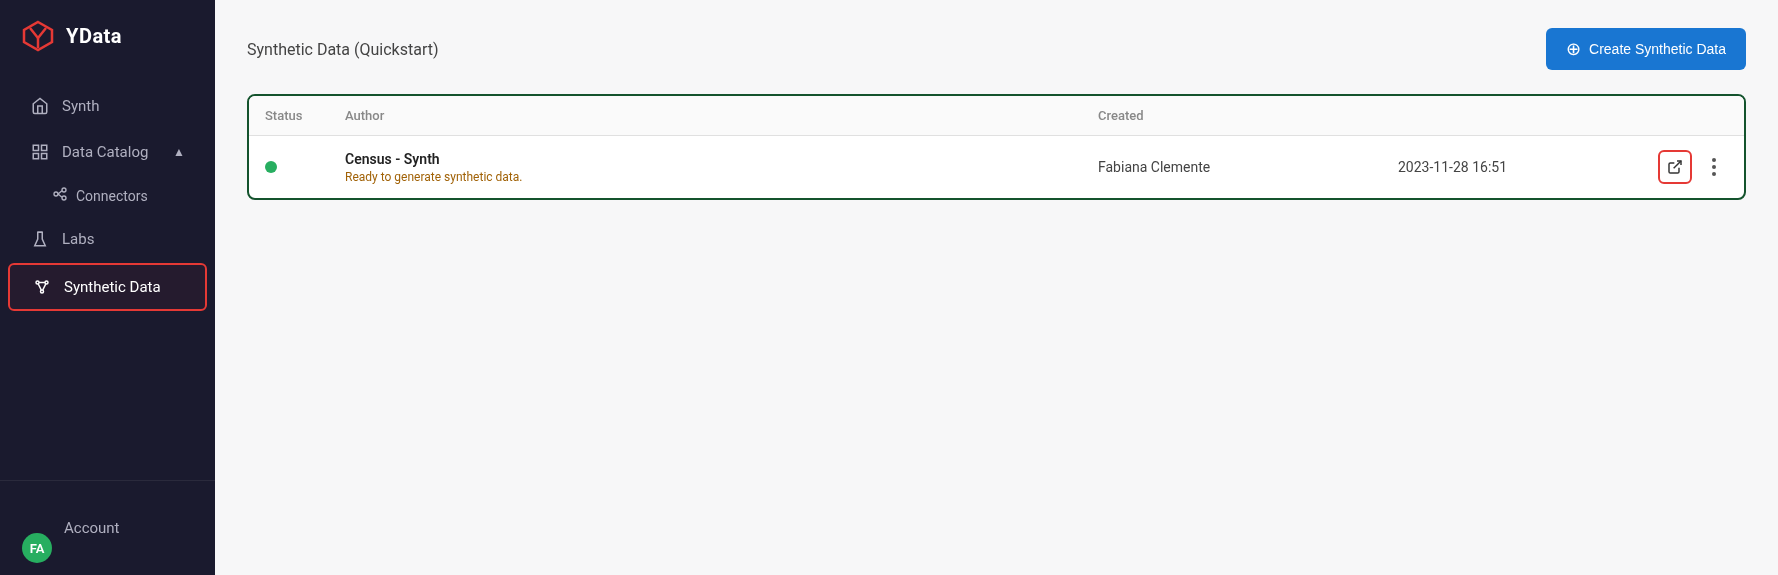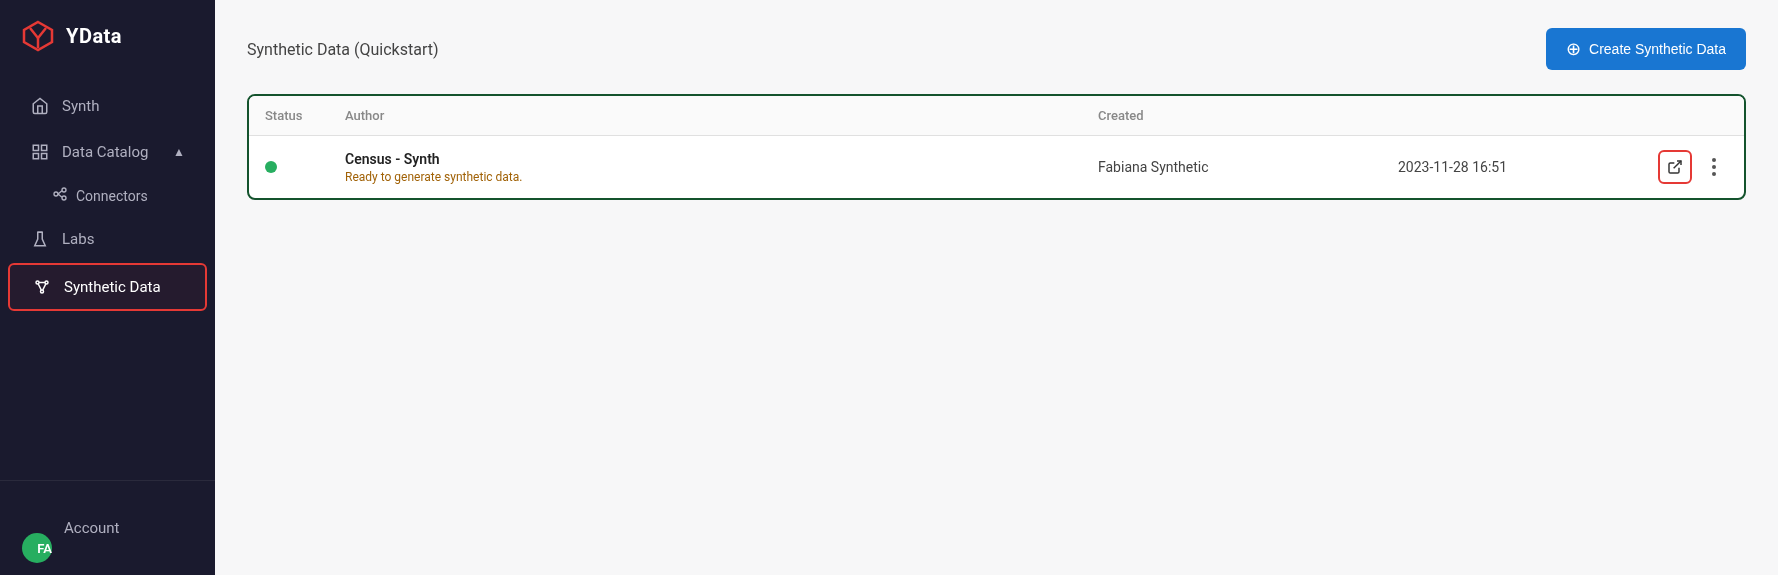--- a/index.html
+++ b/index.html
@@ -82,21 +82,21 @@
       font-size: 15px;
       border-top: 1px solid rgba(255,255,255,0.07);
     }
     .account-avatar {
       width: 30px;
       height: 30px;
       border-radius: 50%;
       background: #27ae60;
       display: flex;
       align-items: center;
-      justify-content: flex-end;
+      justify-content: center;
       color: #fff;
       font-size: 13px;
       font-weight: 600;
       margin-top: 40px;
     }
 
     
     #main {
       flex: 1;
       display: flex;
@@ -359,21 +359,21 @@
       </div>
 
       <div class="table-row">
         <div>
           <div class="status-dot"></div>
         </div>
         <div>
           <div class="cell-name">Census - Synth</div>
           <div class="cell-subtitle">Ready to generate synthetic data.</div>
         </div>
-        <div class="cell-text">Fabiana Synthetic</div>
+        <div class="cell-text">Fabiana Clemente</div>
         <div class="cell-text">2023-11-28 16:51</div>
         <div class="actions-cell">
           <button class="action-btn" title="Open">
             <svg width="16" height="16" viewBox="0 0 24 24" fill="none" stroke="#333" stroke-width="2.2">
               <path d="M18 13v6a2 2 0 01-2 2H5a2 2 0 01-2-2V8a2 2 0 012-2h6"></path>
               <polyline points="15 3 21 3 21 9"></polyline>
               <line x1="10" y1="14" x2="21" y2="3"></line>
             </svg>
           </button>
           <button class="action-btn-menu">

